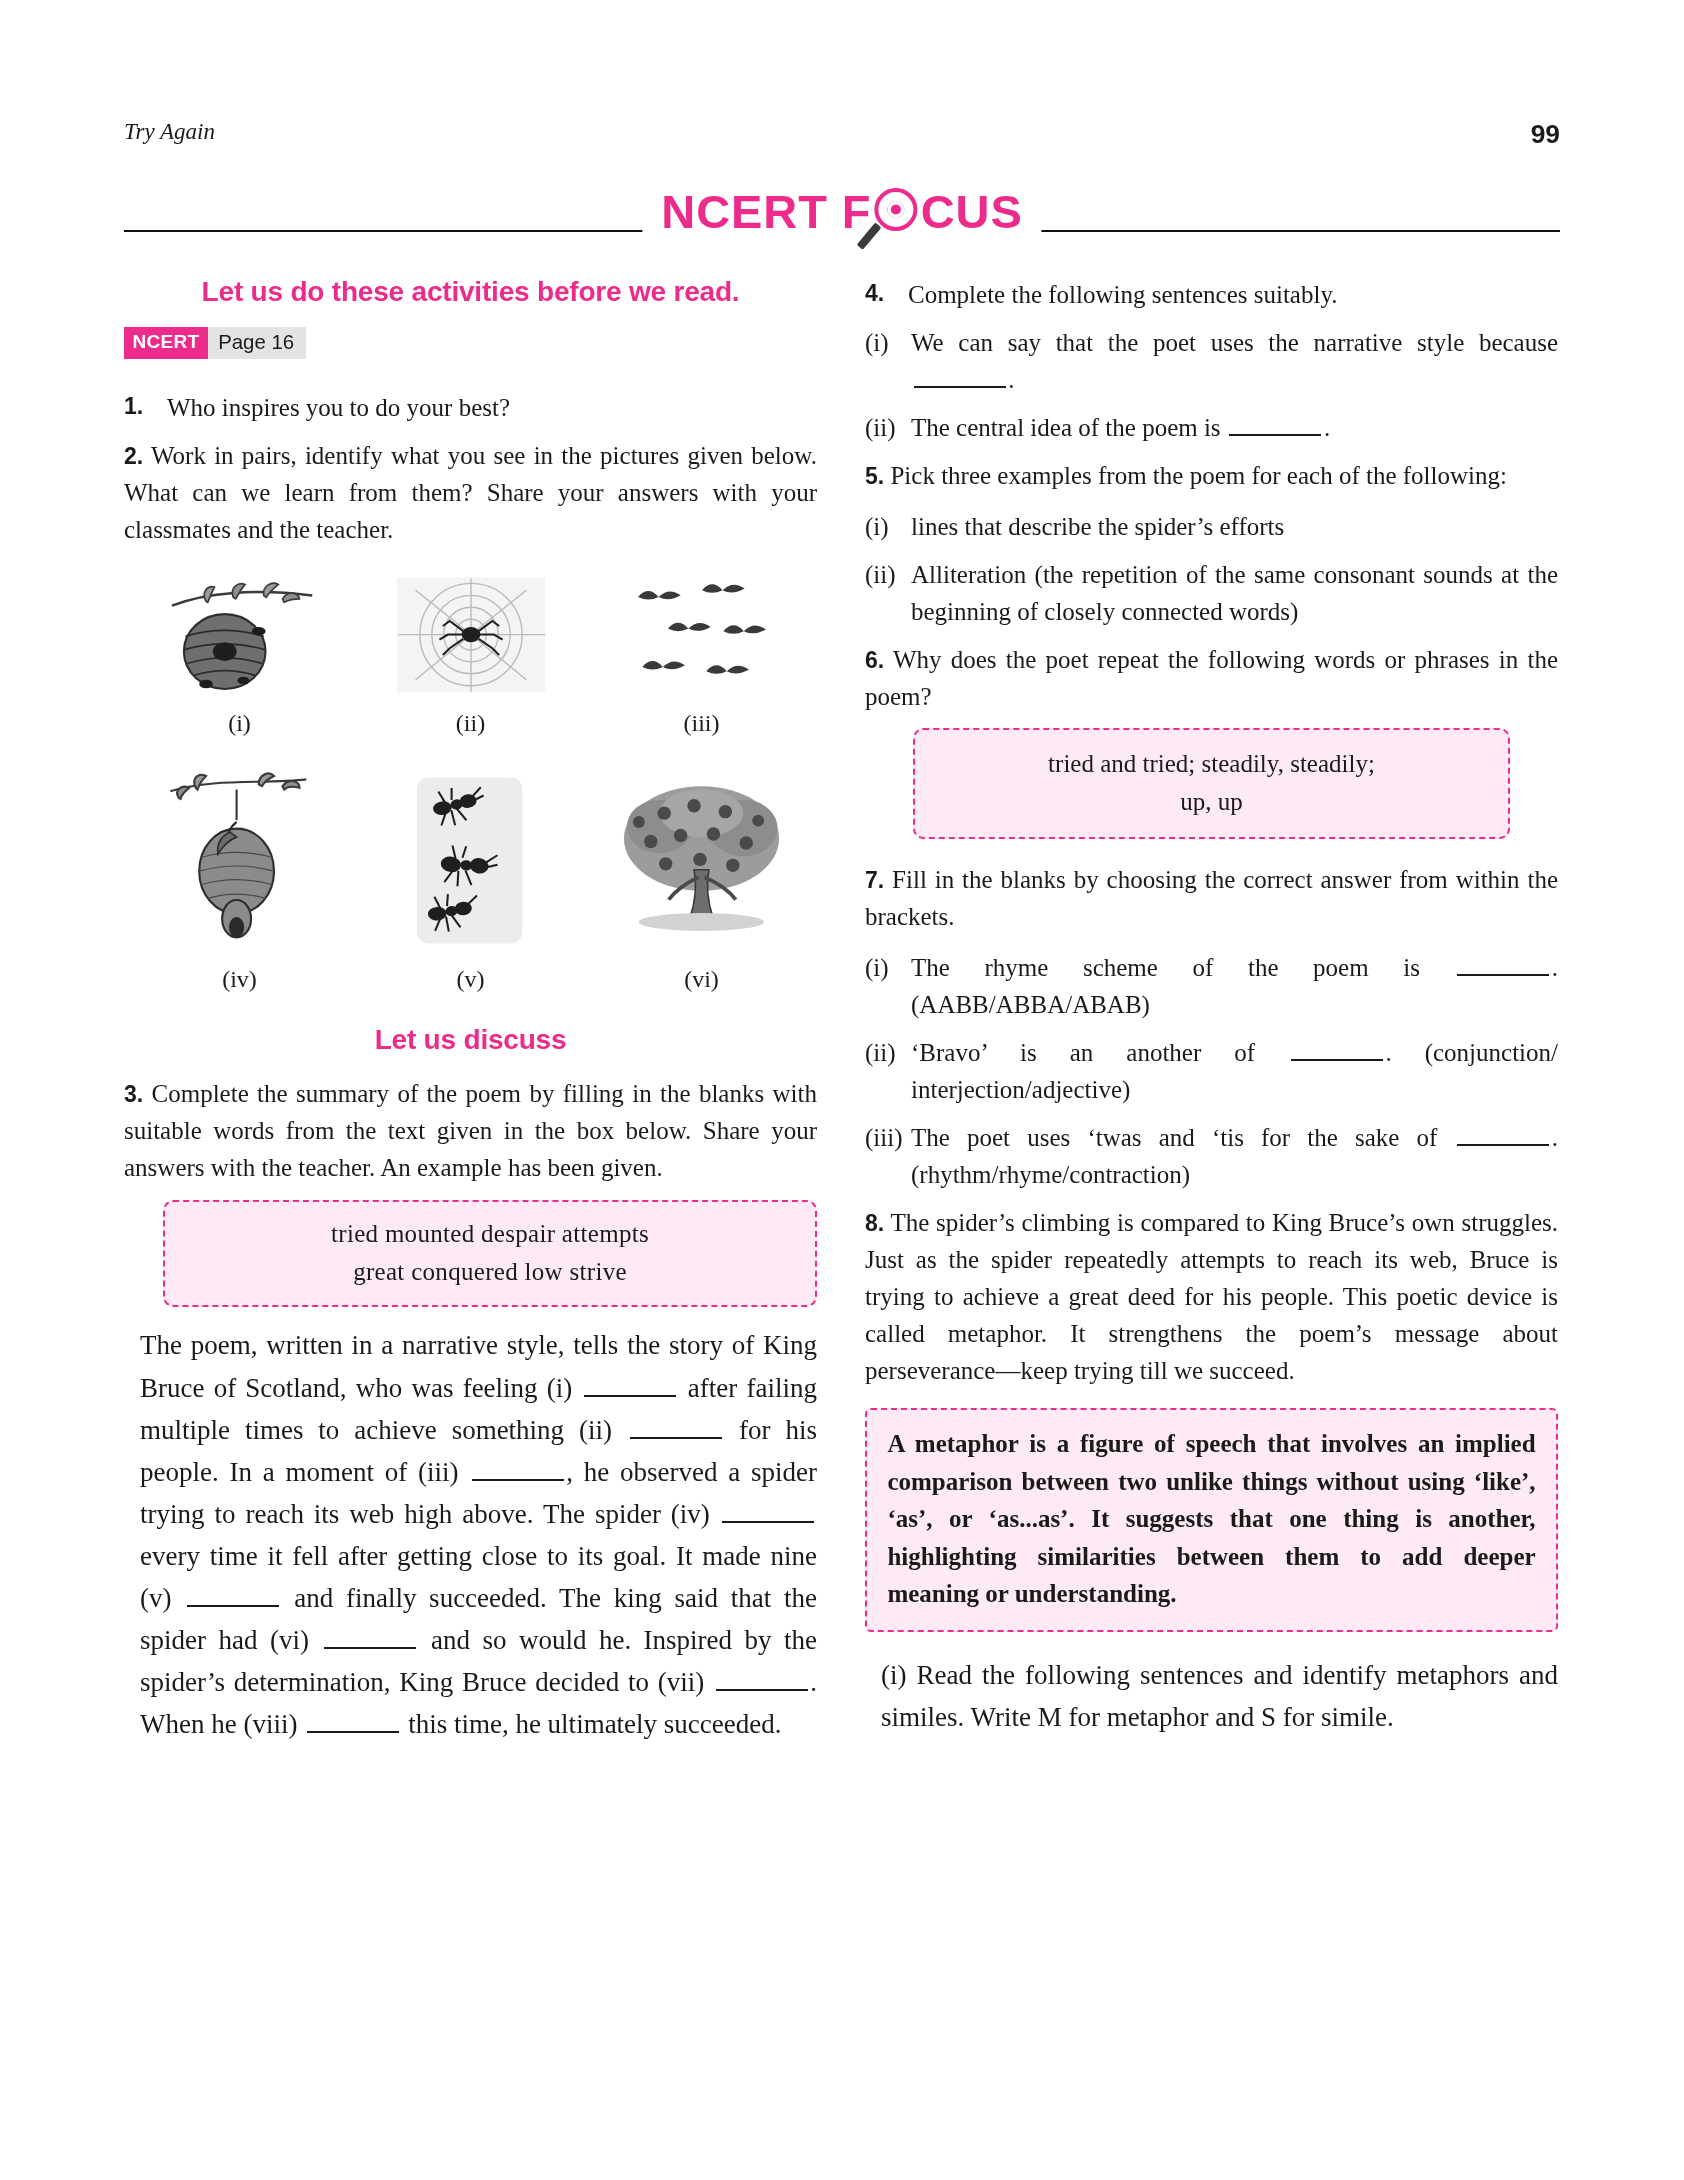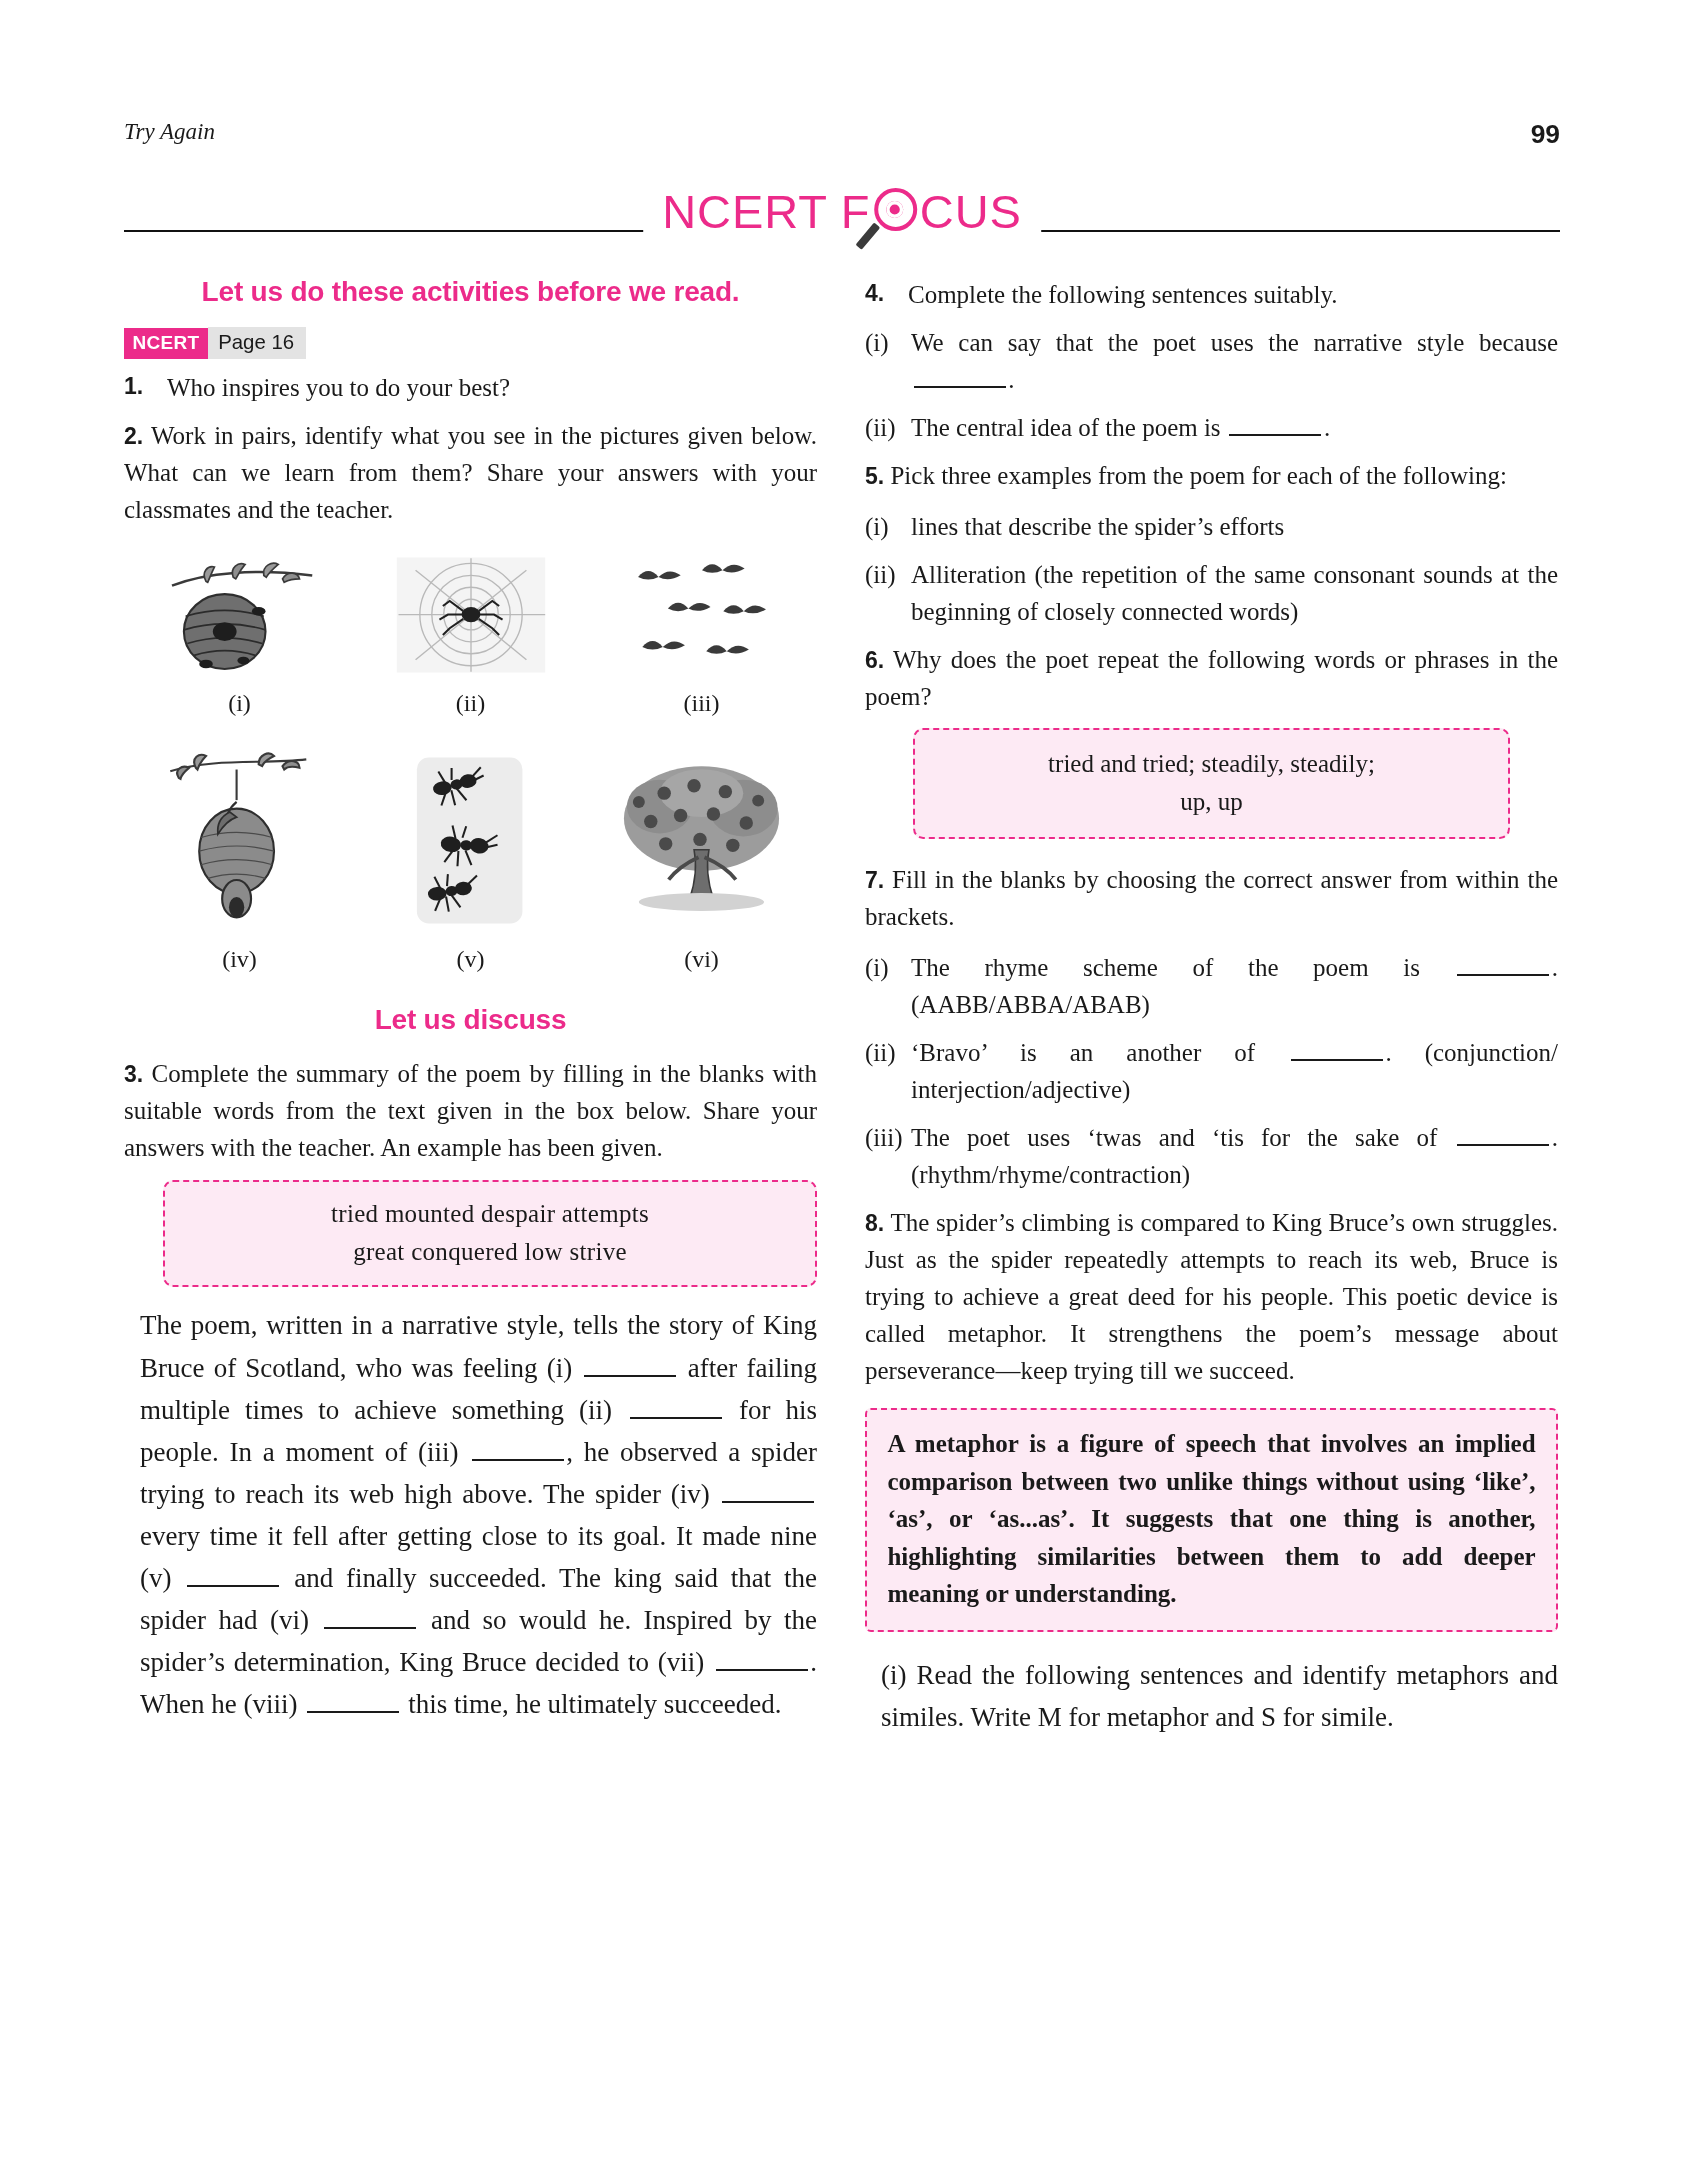--- a/index.html
+++ b/index.html
@@ -48,21 +48,21 @@
     border-top: 2.1px solid #111;
   }
   .brand {
     position: absolute;
     left: 50%;
     transform: translateX(-50%);
     top: 13.6px;
     background: #fff;
     padding: 0 19px;
     font-family: "Liberation Sans", sans-serif;
-    font-weight: normal;
+    font-weight: bold;
     font-size: 47px;
     letter-spacing: 0.9px;
     color: #ec2b8a;
     display: flex;
     align-items: center;
     white-space: nowrap;
     z-index: 3;
   }
   .mag {
     position: relative;
@@ -110,22 +110,21 @@
     font-size: 28px;
     color: #ec2b8a;
     margin: 0 0 19px 0;
     letter-spacing: -0.2px;
     text-align: center;
   }
   h2.pink.small { font-size: 28px; margin-top: 31px; }
 
   .ncert-badge {
     display: inline-flex;
-    align-items: center;
-    margin-bottom: 10px;
+    margin-bottom: 30px;
   }
   .ncert-badge .tag {
     background: #ec2b8a;
     color: #fff;
     font-family: "Liberation Sans", sans-serif;
     font-weight: bold;
     font-size: 19px;
     padding: 4.3px 8.5px 5.1px 8.5px;
     letter-spacing: 0.3px;
   }

